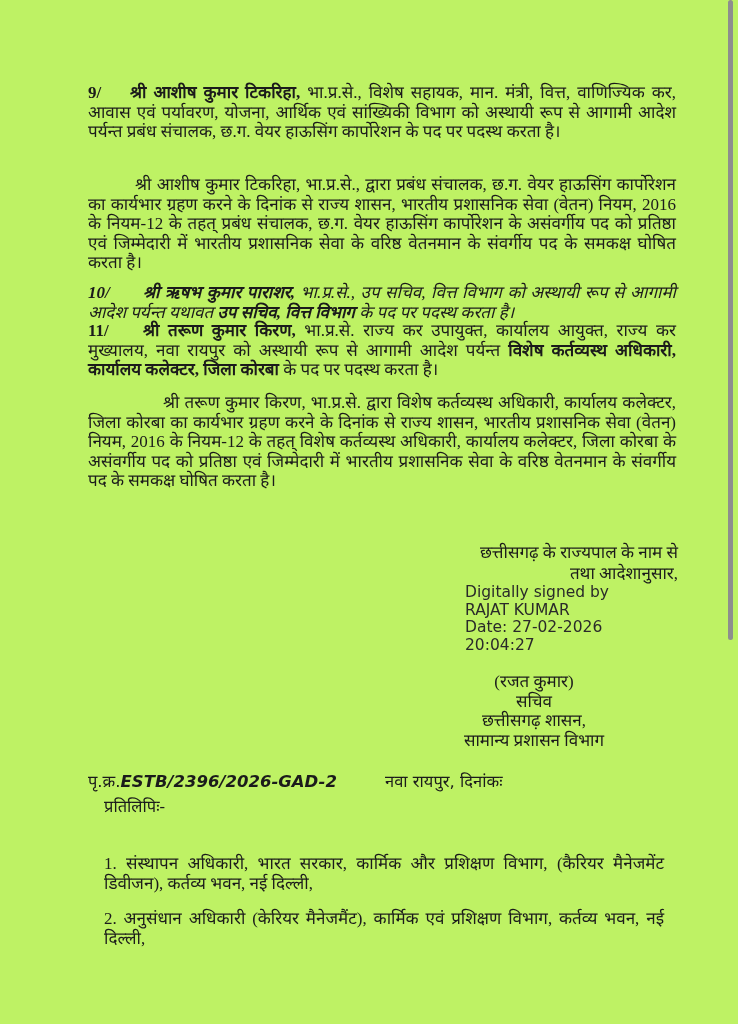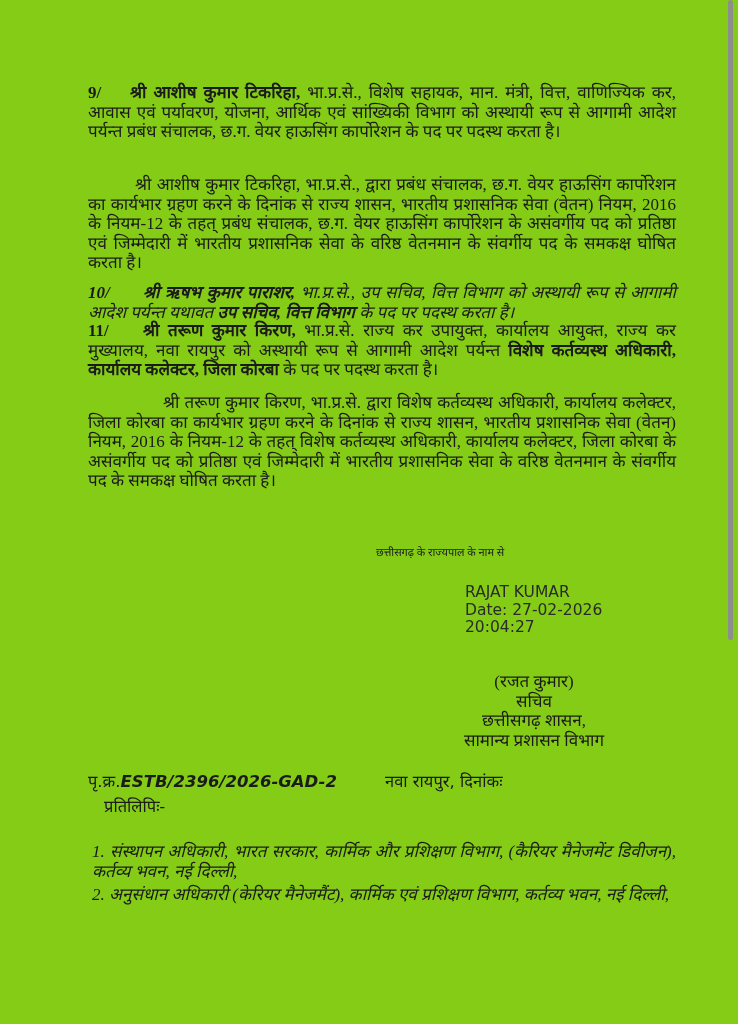--- a/index.html
+++ b/index.html
@@ -2,51 +2,51 @@
 <html lang="hi"><head>
 <meta charset="utf-8">
 <style>
   html,body{margin:0;padding:0;}
   body{
     width:738px;height:1024px;
     background:#ffffff;
     font-family:"Liberation Serif","DejaVu Serif",serif;
   }
   .page{
-    position:relative;width:738px;height:1024px;background:#84cc16;overflow:hidden;
+    position:relative;width:738px;height:1024px;background:#bef264;overflow:hidden;
     color:#1b1b1b;
   }
   .blk{position:absolute;left:88px;width:588px;font-size:17px;line-height:19.5px;text-align:justify;}
   .blk b{font-weight:bold;}
   .num{display:inline-block;font-weight:bold;}
   .num-9{width:42px;}
   .num-wide{width:55px;}
   .indent-sm{text-indent:47px;font-family:Liberation Serif, serif;}
   .indent-lg{text-indent:75px;}
-  .sign-area{position:absolute;left:376px;width:322px;text-align:left;font-size:11px;line-height:21px;}
+  .sign-area{position:absolute;left:356px;width:322px;text-align:right;font-size:17px;line-height:21px;}
   .digsig{
     position:absolute;left:465px;top:584px;width:220px;text-align:left;
     font-family:"DejaVu Sans","Liberation Sans",sans-serif;
     font-size:15.5px;line-height:17.5px;color:#2a2a2a;
   }
   .signatory{position:absolute;left:373px;width:322px;top:672px;text-align:center;font-size:17px;line-height:19.5px;}
   .refline{
     position:absolute;left:88px;top:772px;width:588px;
     font-family:"DejaVu Sans","Liberation Sans",sans-serif;
     font-size:16.5px;line-height:20px;display:flex;
   }
   .refline .ref-left{width:297px;}
   .refline .ref-num{font-weight:bold;font-style:italic;}
   .copyheading{
     position:absolute;left:104px;top:797px;width:588px;
     font-family:Liberation Serif, serif;
     font-size:16.5px;line-height:20px;
   }
   .copies{position:absolute;left:88px;top:838px;width:592px;font-size:17px;line-height:19.5px;text-align:justify;}
-  .copies p{margin:4px;font-style:italic;}
+  .copies p{margin:16px;}
   .scroll-thumb{
     position:absolute;top:0;right:5px;width:5px;height:640px;
     background:#8e8e8e;border-radius:3px;
   }
 </style>
 </head>
 <body>
 
 <div class="page">
 
@@ -65,23 +65,25 @@
   <p class="blk" style="top:304px;">
     <span class="num num-wide">11/</span><b>श्री तरूण कुमार किरण,</b><span> भा.प्र.से. राज्य कर उपायुक्त, कार्यालय आयुक्त, राज्य कर मुख्यालय, नवा रायपुर को अस्थायी रूप से आगामी आदेश पर्यन्त </span><b>विशेष कर्तव्यस्थ अधिकारी, कार्यालय कलेक्टर, जिला  कोरबा</b><span> के पद पर पदस्थ करता है।</span>
   </p>
 
   <p class="blk indent-lg" style="top:376px;">
     <span>श्री तरूण कुमार किरण, भा.प्र.से. द्वारा विशेष कर्तव्यस्थ अधिकारी, कार्यालय कलेक्टर, जिला  कोरबा का कार्यभार ग्रहण करने के दिनांक से राज्य शासन, भारतीय प्रशासनिक सेवा (वेतन) नियम, 2016 के नियम-12 के तहत् विशेष कर्तव्यस्थ अधिकारी, कार्यालय कलेक्टर, जिला  कोरबा के असंवर्गीय पद को प्रतिष्ठा एवं जिम्मेदारी में भारतीय प्रशासनिक सेवा के वरिष्ठ वेतनमान के संवर्गीय पद के समकक्ष घोषित करता है।</span>
   </p>
 
   <div class="sign-area" style="top:542px;">
     <div>छत्तीसगढ़ के राज्यपाल के नाम से</div>
+    <div>तथा आदेशानुसार,</div>
   </div>
 
   <div class="digsig">
+    <div>Digitally signed by</div>
     <div>RAJAT KUMAR</div>
     <div>Date: 27-02-2026</div>
     <div>20:04:27</div>
   </div>
 
   <div class="signatory">
     <div>(रजत कुमार)</div>
     <div>सचिव</div>
     <div>छत्तीसगढ़ शासन,</div>
     <div>सामान्य प्रशासन विभाग</div>

